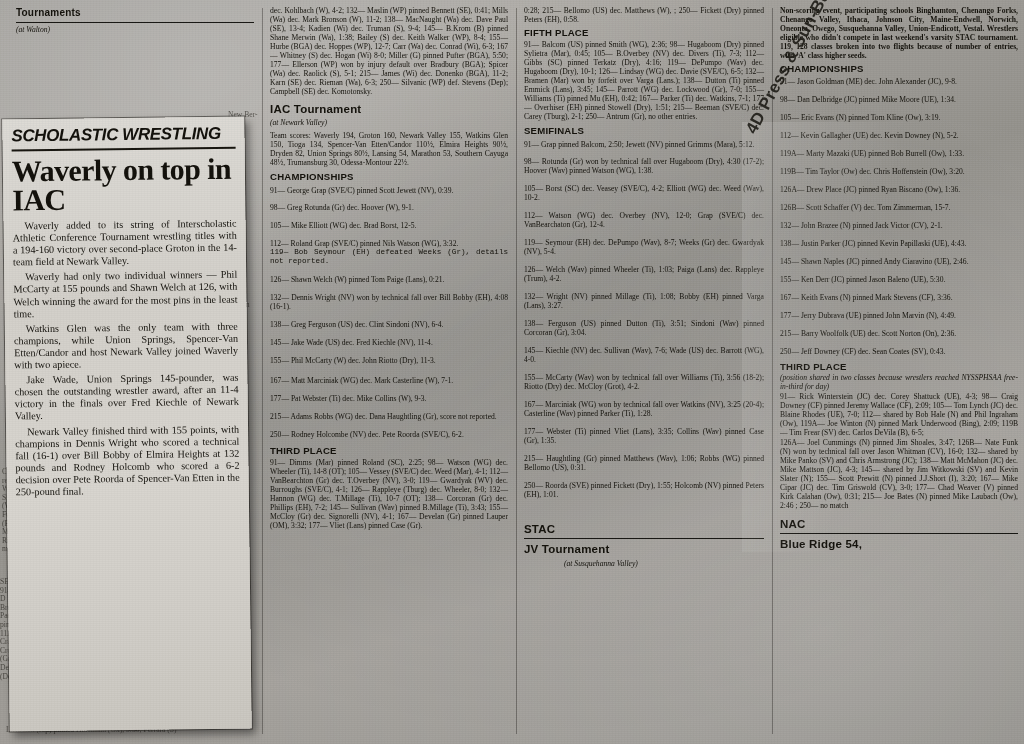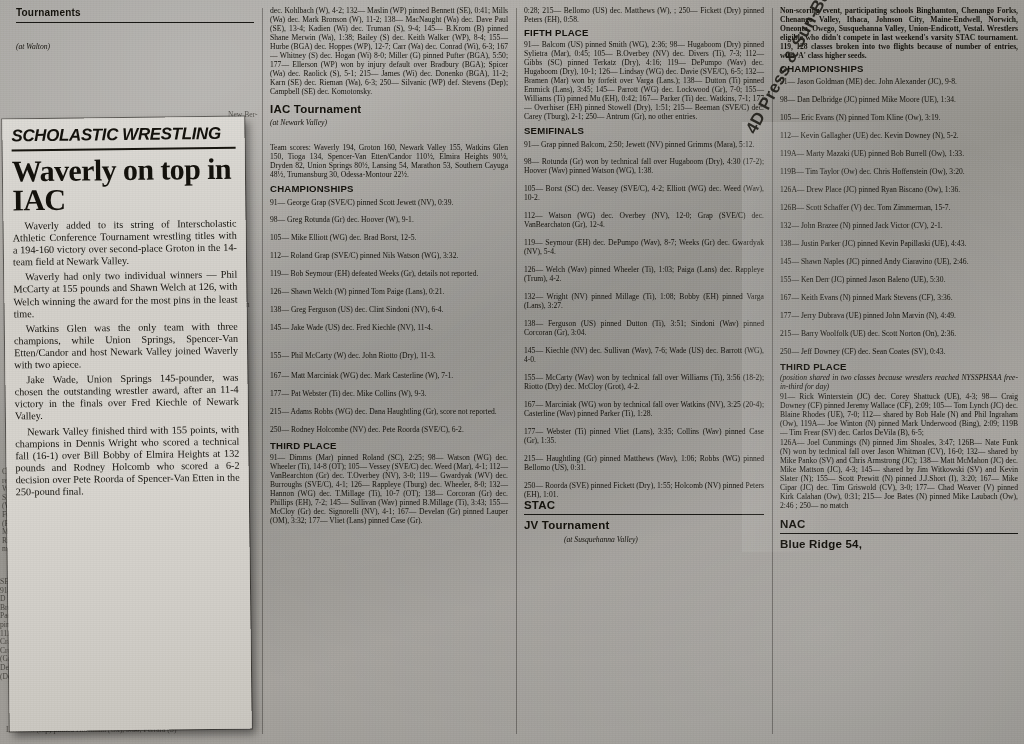--- a/index.html
+++ b/index.html
@@ -153,21 +153,21 @@
 <div class="page">
   <div class="paper"></div>
 
   <div class="col-rule" style="left:262px;"></div>
   <div class="col-rule" style="left:516px;"></div>
   <div class="col-rule" style="left:772px;"></div>
 
   <div class="col" style="left:16px; top:6px; width:238px;">
     <div class="sec-head t1">Tournaments</div>
     <div class="hdr-rule"></div>
-    <div class="small ital" style="margin-top:19px;">(at Walton)</div>
+    <div class="small ital" style="margin-top:2px;">(at Walton)</div>
   </div>
 
   <div class="col small vfaded" style="left:228px; top:110px; width:34px;">New Ber-</div>
   <div class="col small vfaded" style="left:228px; top:300px; width:32px;">Cadien</div>
   <div class="col small vfaded" style="left:222px; top:196px; width:16px;">J-2</div>
   <div class="col small vfaded" style="left:6px; top:726px; width:250px; line-height:8px;">L.Russen (Jep) pinned Horstman (Ox), 5:30; Ferrara (S)</div>
 
   <div class="col small vfaded" style="left:2px; top:468px; width:18px; line-height:8.6px;">
     COM<br>reg.<br>Whoe<br>Sikon<br>(W) d<br>Fulton<br>(BGA)<br>Marko<br>Rieman<br>motins
   </div>
@@ -186,32 +186,33 @@
       <p>Jake Wade, Union Springs 145-pounder, was chosen the outstanding wrestler award, after an 11-4 victory in the finals over Fred Kiechle of Newark Valley.</p>
       <p>Newark Valley finished third with 155 points, with champions in Dennis Wright who scored a technical fall (16-1) over Bill Bobby of Elmira Heights at 132 pounds and Rodney Holcomb who scored a 6-2 decision over Pete Roorda of Spencer-Van Etten in the 250-pound final.</p>
     </div>
   </div>
 
   <div class="col" style="left:270px; top:6px; width:238px;">
     <p class="small">dec. Kohlbach (W), 4-2; 132— Maslin (WP) pinned Bennett (SE), 0:41; Mills (Wa) dec. Mark Bronson (W), 11-2; 138— MacNaught (Wa) dec. Dave Paul (SE), 13-4; Kadien (Wi) dec. Truman (S), 9-4; 145— B.Krom (B) pinned Shane Merwin (Wa), 1:38; Bailey (S) dec. Keith Walker (WP), 8-4; 155— Hurbe (BGA) dec. Hoppes (WP), 12-7; Carr (Wa) dec. Conrad (Wi), 6-3; 167— Whitney (S) dec. Hogan (Wi) 8-0; Miller (G) pinned Pufter (BGA), 5:50; 177— Ellerson (WP) won by injury default over Bradbury (BGA); Spicer (Wa) dec. Raolick (S), 5-1; 215— James (Wi) dec. Donenko (BGA), 11-2; Karn (SE) dec. Rieman (Wa), 6-3; 250— Silvanic (WP) def. Stevens (Dep); Campbell (SE) dec. Komotonsky.</p>
 
     <div class="sec-head t2" style="margin-top:7px;">IAC Tournament</div>
     <div class="small ital" style="margin-top:2px;">(at Newark Valley)</div>
-    <p class="small" style="margin-top:16px;">Team scores: Waverly 194, Groton 160, Newark Valley 155, Watkins Glen 150, Tioga 134, Spencer-Van Etten/Candor 110½, Elmira Heights 90½, Dryden 82, Union Springs 80½, Lansing 54, Marathon 53, Southern Cayuga 48½, Trumansburg 30, Odessa-Montour 22½.</p>
+    <p class="small" style="margin-top:4px;">Team scores: Waverly 194, Groton 160, Newark Valley 155, Watkins Glen 150, Tioga 134, Spencer-Van Etten/Candor 110½, Elmira Heights 90½, Dryden 82, Union Springs 80½, Lansing 54, Marathon 53, Southern Cayuga 48½, Trumansburg 30, Odessa-Montour 22½.</p>
     <div class="tiny-head" style="margin-top:4px;">CHAMPIONSHIPS</div>
 
     <p class="small" style="margin-top:4px;">91— George Grap (SVE/C) pinned Scott Jewett (NV), 0:39.</p>
     <p class="small" style="margin-top:8px;">98— Greg Rotunda (Gr) dec. Hoover (W), 9-1.</p>
     <p class="small" style="margin-top:9px;">105— Mike Elliott (WG) dec. Brad Borst, 12-5.</p>
     <p class="small" style="margin-top:9px;">112— Roland Grap (SVE/C) pinned Nils Watson (WG), 3:32.</p>
-    <p class="small" style="margin-top:9px;">119— Bob Seymour (EH) defeated Weeks (Gr), details not reported.</p>
+    <p class="small" style="font-family:Liberation Mono, monospace;">119— Bob Seymour (EH) defeated Weeks (Gr), details not reported.</p>
     <p class="small" style="margin-top:9px;">126— Shawn Welch (W) pinned Tom Paige (Lans), 0:21.</p>
+    <p class="small" style="margin-top:9px;">132— Dennis Wright (NV) won by technical fall over Bill Bobby (EH), 4:08 (16-1).</p>
     <p class="small" style="margin-top:9px;">138— Greg Ferguson (US) dec. Clint Sindoni (NV), 6-4.</p>
     <p class="small" style="margin-top:9px;">145— Jake Wade (US) dec. Fred Kiechle (NV), 11-4.</p>
-    <p class="small" style="margin-top:19px;">155— Phil McCarty (W) dec. John Riotto (Dry), 11-3.</p>
+    <p class="small" style="margin-top:9px;">155— Phil McCarty (W) dec. John Riotto (Dry), 11-3.</p>
     <p class="small" style="margin-top:11px;">167— Matt Marciniak (WG) dec. Mark Casterline (W), 7-1.</p>
     <p class="small" style="margin-top:9px;">177— Pat Webster (Ti) dec. Mike Collins (W), 9-3.</p>
     <p class="small" style="margin-top:9px;">215— Adams Robbs (WG) dec. Dana Haughtling (Gr), score not reported.</p>
     <p class="small" style="margin-top:9px;">250— Rodney Holcombe (NV) dec. Pete Roorda (SVE/C), 6-2.</p>
 
     <div class="tiny-head" style="margin-top:6px;">THIRD PLACE</div>
     <p class="small" style="margin-top:2px;">91— Dimms (Mar) pinned Roland (SC), 2:25; 98— Watson (WG) dec. Wheeler (Ti), 14-8 (OT); 105— Vessey (SVE/C) dec. Weed (Mar), 4-1; 112— VanBearchton (Gr) dec. T.Overbey (NV), 3-0; 119— Gwardyak (WV) dec. Burroughs (SVE/C), 4-1; 126— Rappleye (Tburg) dec. Wheeler, 8-0; 132— Hannon (WG) dec. T.Millage (Ti), 10-7 (OT); 138— Corcoran (Gr) dec. Phillips (EH), 7-2; 145— Sullivan (Wav) pinned B.Millage (Ti), 3:43; 155— McCloy (Gr) dec. Signorelli (NV), 4-1; 167— Develan (Gr) pinned Lauper (OM), 3:32; 177— Vliet (Lans) pinned Case (Gr).</p>
   </div>
 
   <div class="col" style="left:524px; top:6px; width:240px;">
@@ -228,21 +229,21 @@
     <p class="small" style="margin-top:9px;">126— Welch (Wav) pinned Wheeler (Ti), 1:03; Paiga (Lans) dec. Rappleye (Trum), 4-2.</p>
     <p class="small" style="margin-top:9px;">132— Wright (NV) pinned Millage (Ti), 1:08; Bobby (EH) pinned Varga (Lans), 3:27.</p>
     <p class="small" style="margin-top:9px;">138— Ferguson (US) pinned Dutton (Ti), 3:51; Sindoni (Wav) pinned Corcoran (Gr), 3:04.</p>
     <p class="small" style="margin-top:9px;">145— Kiechle (NV) dec. Sullivan (Wav), 7-6; Wade (US) dec. Barrott (WG), 4-0.</p>
     <p class="small" style="margin-top:9px;">155— McCarty (Wav) won by technical fall over Williams (Ti), 3:56 (18-2); Riotto (Dry) dec. McCloy (Grot), 4-2.</p>
     <p class="small" style="margin-top:9px;">167— Marciniak (WG) won by technical fall over Watkins (NV), 3:25 (20-4); Casterline (Wav) pinned Parker (Ti), 1:28.</p>
     <p class="small" style="margin-top:9px;">177— Webster (Ti) pinned Vliet (Lans), 3:35; Collins (Wav) pinned Case (Gr), 1:35.</p>
     <p class="small" style="margin-top:9px;">215— Haughtling (Gr) pinned Matthews (Wav), 1:06; Robbs (WG) pinned Bellomo (US), 0:31.</p>
     <p class="small" style="margin-top:9px;">250— Roorda (SVE) pinned Fickett (Dry), 1:55; Holcomb (NV) pinned Peters (EH), 1:01.</p>
 
-    <div class="sec-head t2" style="margin-top:0;">STAC</div>
+    <div class="sec-head t2" style="margin-top:24px;">STAC</div>
     <div class="hdr-rule"></div>
     <div class="sec-head t2" style="margin-top:4px;">JV Tournament</div>
     <div class="small ital" style="margin-top:3px;padding-left:40px;">(at Susquehanna Valley)</div>
   </div>
 
   <div class="col" style="left:780px; top:6px; width:238px;">
     <p class="small bold">Non-scoring event, participating schools Binghamton, Chenango Forks, Chenango Valley, Ithaca, Johnson City, Maine-Endwell, Norwich, Oneonta, Owego, Susquehanna Valley, Union-Endicott, Vestal. Wrestlers eligible who didn't compete in last weekend's varsity STAC tournament. 119, 128 classes broken into two flights because of number of entries, with 'A' class higher seeds.</p>
     <div class="tiny-head" style="margin-top:3px;">CHAMPIONSHIPS</div>
 
     <p class="small" style="margin-top:3px;">91— Jason Goldman (ME) dec. John Alexander (JC), 9-8.</p>

